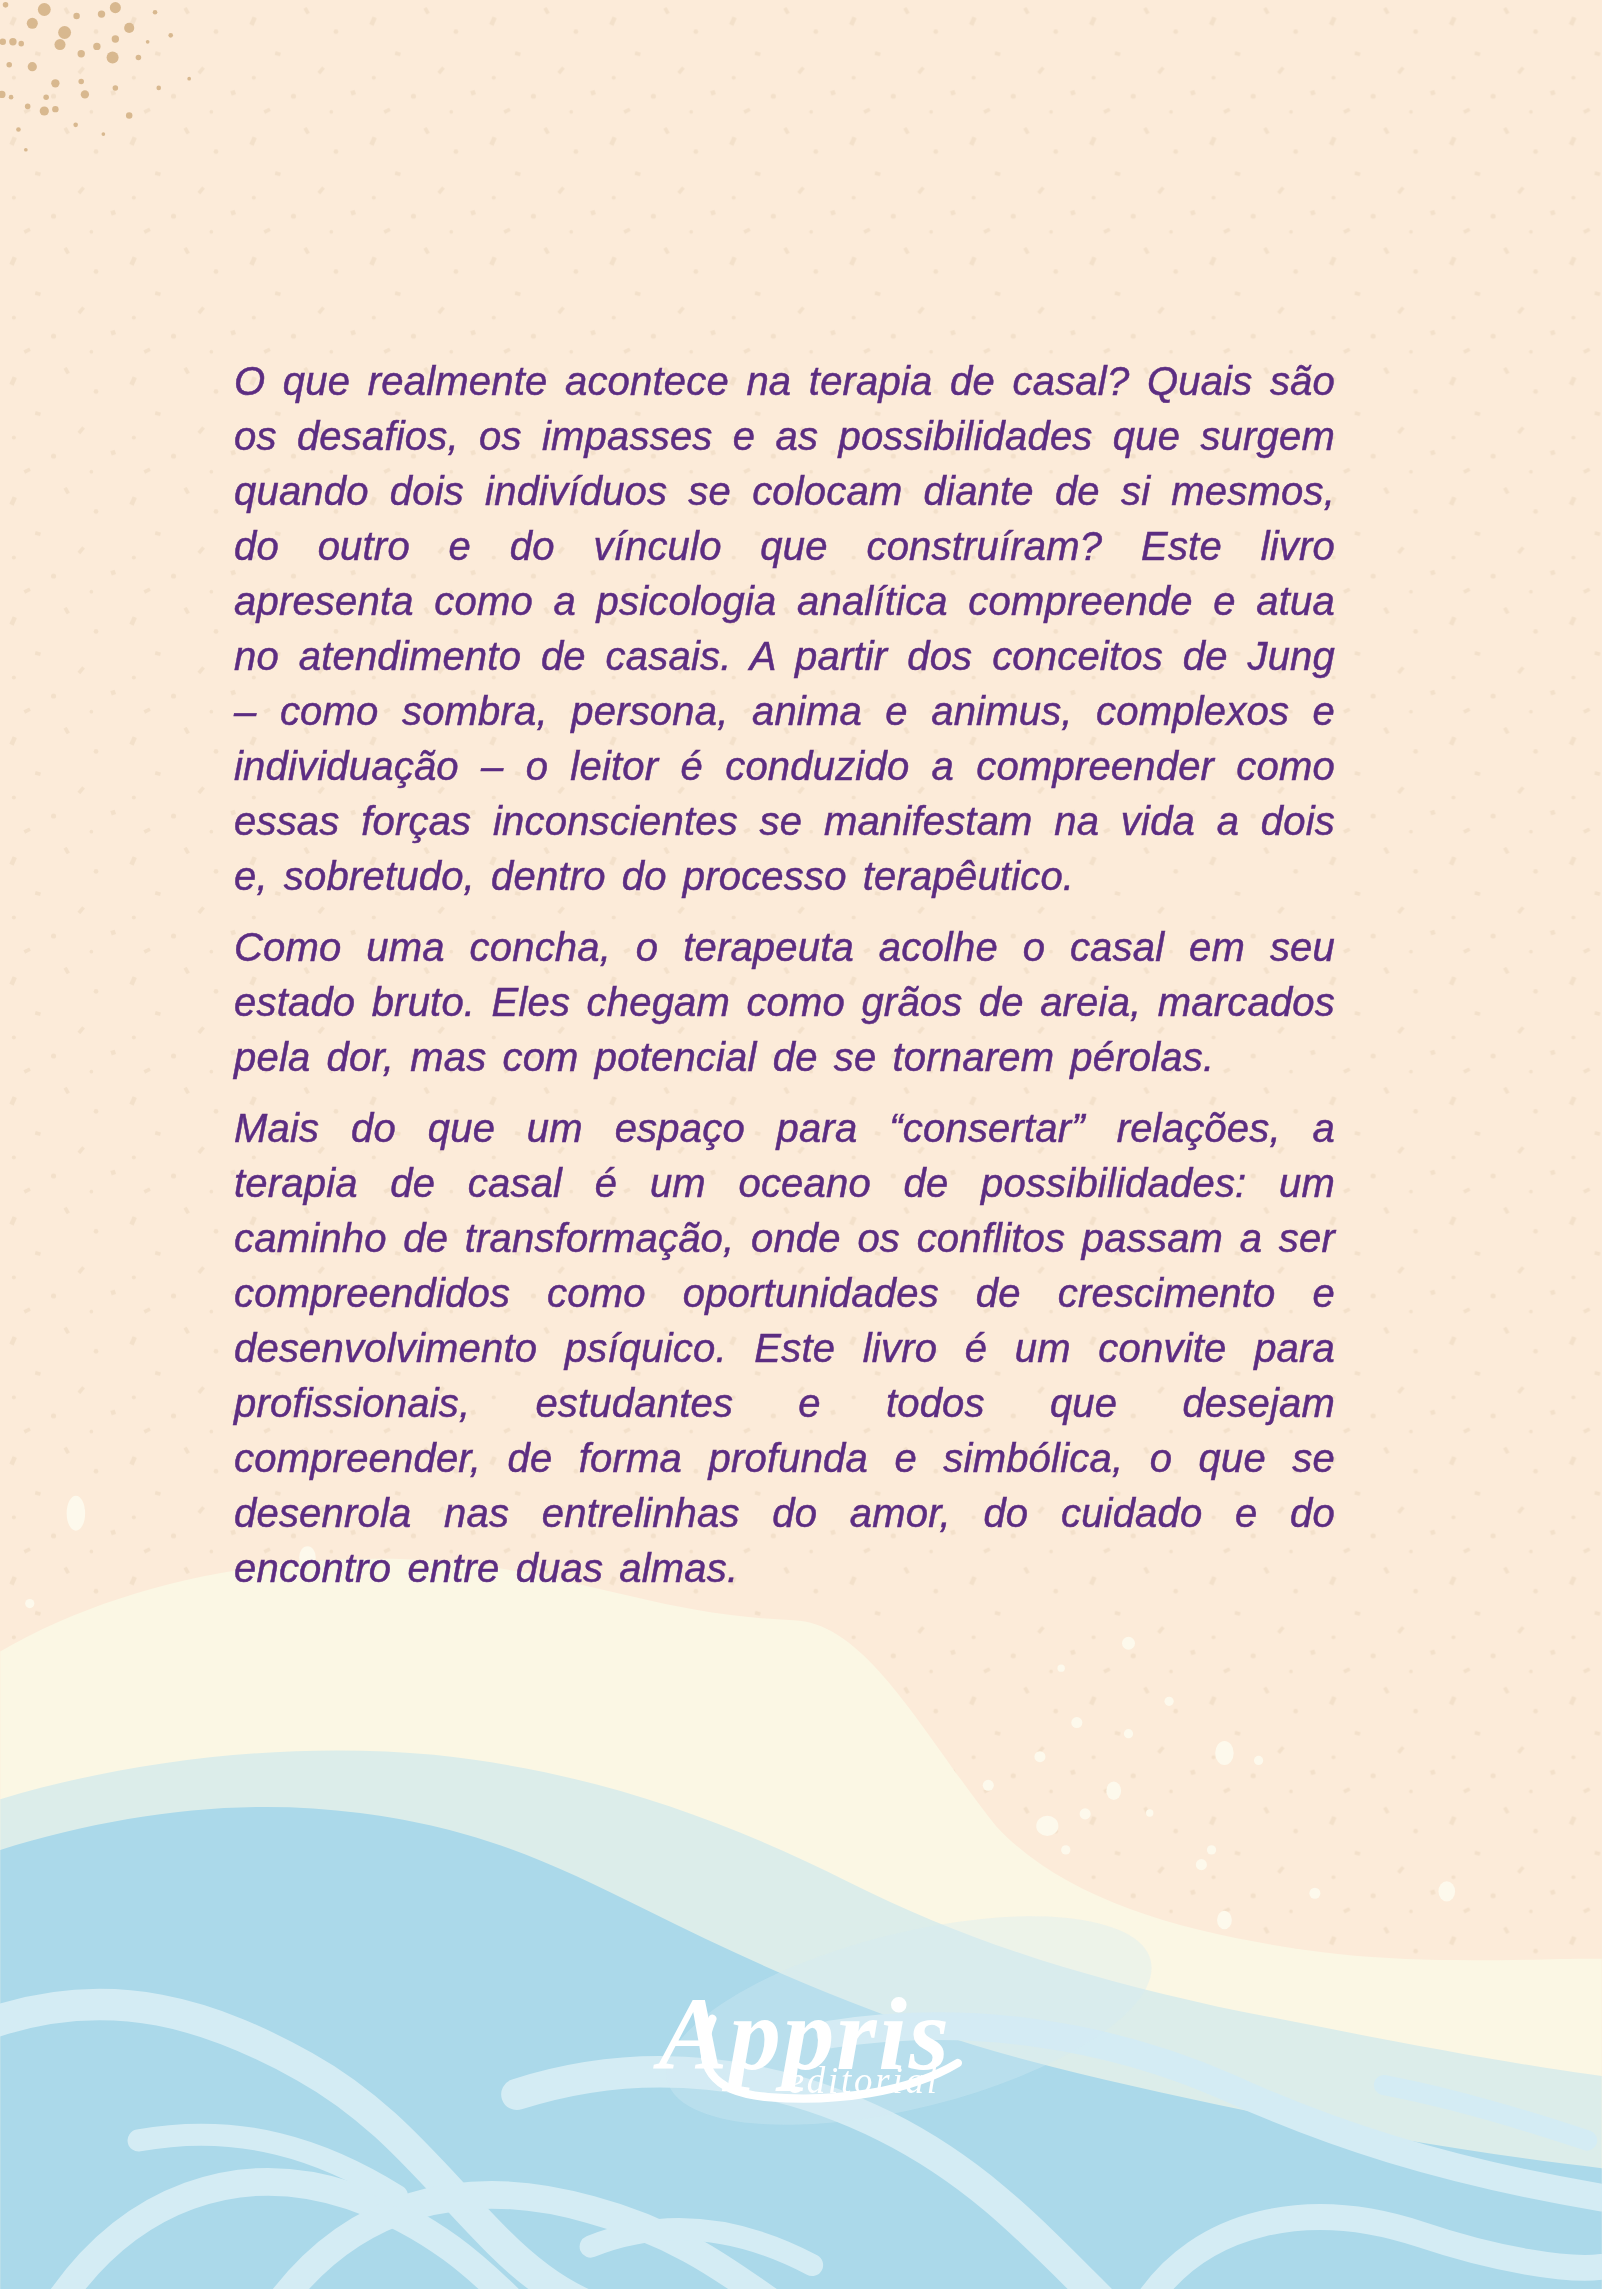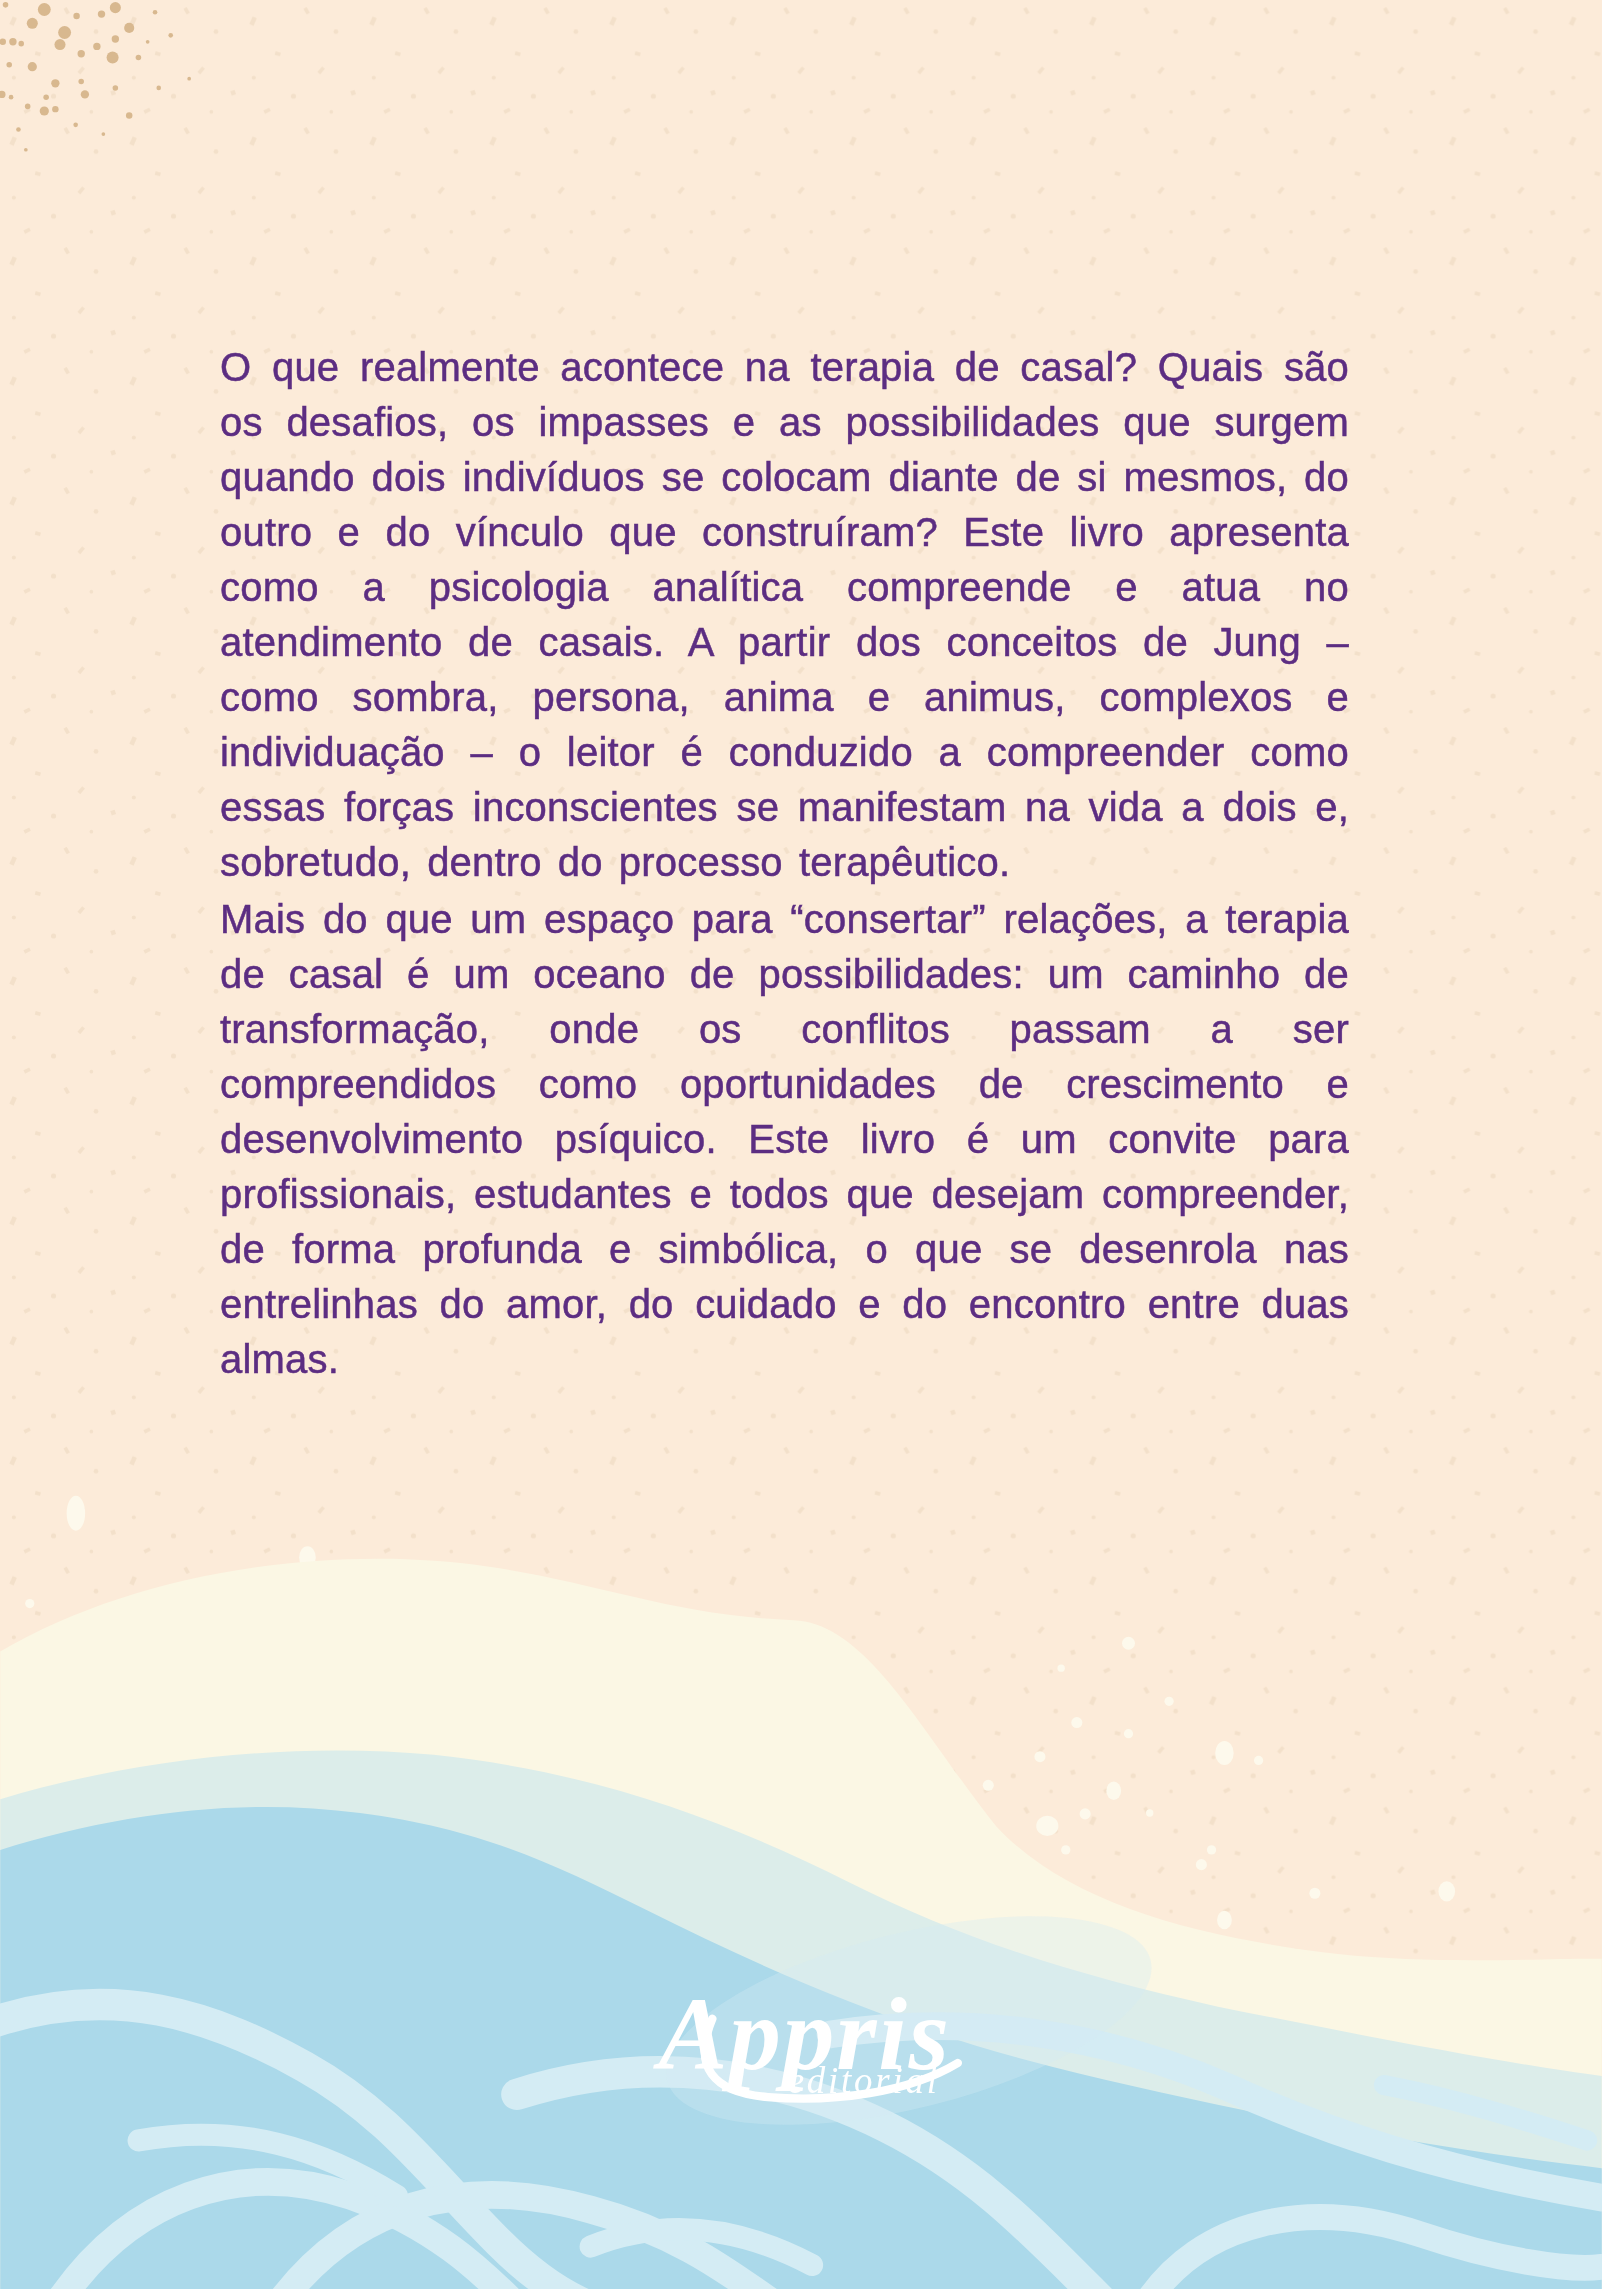--- a/index.html
+++ b/index.html
@@ -13,21 +13,21 @@
   .bg-layer{position:absolute;left:0;top:0;width:1602px;height:2290px;z-index:0;}
   .synopsis{
     position:absolute;left:218px;top:338px;width:1133px;z-index:2;
     font-size:40px;line-height:55px;font-weight:400;
     color:#5c2d82;
     text-align:justify;
     letter-spacing:0.2px;
     word-spacing:.12em;
     -webkit-text-stroke:0.5px #5c2d82;
   }
-  .synopsis p{margin:2px;padding:0;}
+  .synopsis p{margin:16px;padding:0;font-style:italic;}
   .wave-layer{position:absolute;left:0;top:1384px;width:1602px;height:905px;z-index:1;}
 </style>
 </head>
 <body>
 
 <div class="page">
 
   <svg class="bg-layer" width="1602" height="2290" viewBox="0 0 1736 2481" xmlns="http://www.w3.org/2000/svg">
     <defs>
       <pattern id="speck" width="130" height="130" patternUnits="userSpaceOnUse">
@@ -85,20 +85,21 @@
         <circle cx="205" cy="85" r="2"></circle>
         <circle cx="172" cy="95" r="2.5"></circle>
       <circle cx="82" cy="135" r="2.5"></circle>
         <circle cx="112" cy="145" r="2"></circle>
         <circle cx="28" cy="162" r="2"></circle>
     </g>
   </svg>
 
   <div class="synopsis">
     <p>O que realmente acontece na terapia de casal? Quais são os desafios, os impasses e as possibilidades que surgem quando dois indivíduos se colocam diante de si mesmos, do outro e do vínculo que construíram? Este livro apresenta como a psicologia analítica compreende e atua no atendimento de casais. A partir dos conceitos de Jung – como sombra, persona, anima e animus, complexos e individuação – o leitor é conduzido a compreender como essas forças inconscientes se manifestam na vida a dois e, sobretudo, dentro do processo terapêutico.</p>
+    <p>Como uma concha, o terapeuta acolhe o casal em seu estado bruto. Eles chegam como grãos de areia, marcados pela dor, mas com potencial de se tornarem pérolas.</p>
     <p>Mais do que um espaço para “consertar” relações, a terapia de casal é um oceano de possibilidades: um caminho de transformação, onde os conflitos passam a ser compreendidos como oportunidades de crescimento e desenvolvimento psíquico. Este livro é um convite para profissionais, estudantes e todos que desejam compreender, de forma profunda e simbólica, o que se desenrola nas entrelinhas do amor, do cuidado e do encontro entre duas almas.</p>
   </div>
 
   <svg class="wave-layer" width="1602" height="905" viewBox="0 0 981 981" preserveAspectRatio="none" xmlns="http://www.w3.org/2000/svg" style="width:1602px;height:905px;" viewbox-fix="">
     
   </svg>
   <svg class="wave-layer" width="1602" height="905" viewBox="0 0 1736 981" xmlns="http://www.w3.org/2000/svg">
 
     <g fill="#fdf9ec">
       <ellipse cx="82" cy="140" rx="10" ry="19"></ellipse>

